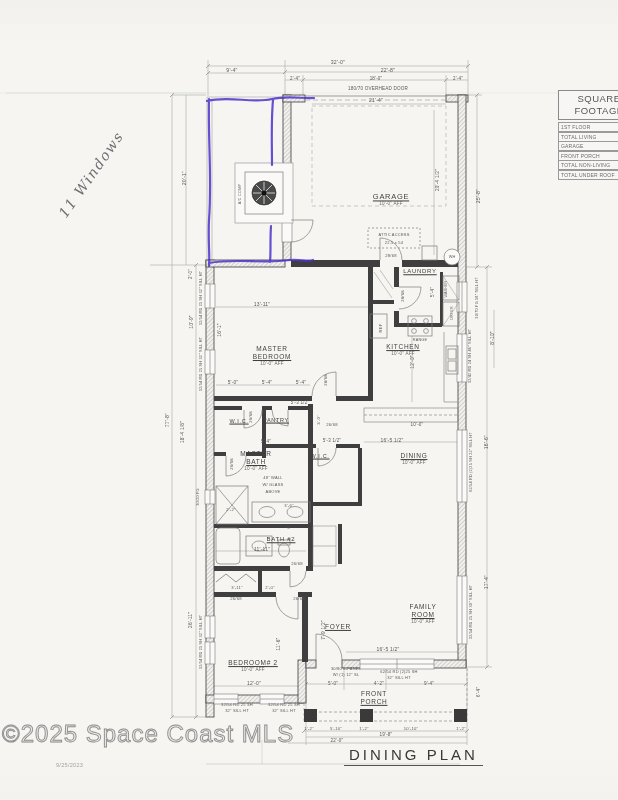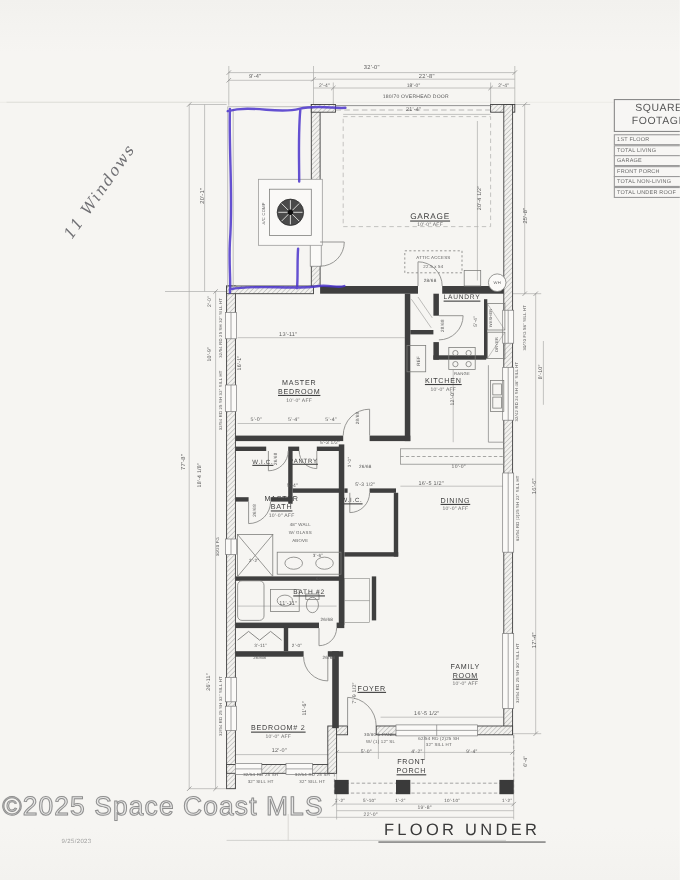--- a/index.html
+++ b/index.html
@@ -461,21 +461,21 @@
     <div id="sqft-rows">
         <div class="sqft-row">1ST FLOOR</div>
         <div class="sqft-row">TOTAL LIVING</div>
         <div class="sqft-row">GARAGE</div>
         <div class="sqft-row">FRONT PORCH</div>
         <div class="sqft-row">TOTAL NON-LIVING</div>
         <div class="sqft-row">TOTAL UNDER ROOF</div>
       </div>
   </div>
 
-  <div class="plan-title">FLOOR UNDER</div>
+  <div class="plan-title">DINING PLAN</div>
 
   <div class="handwriting">11 Windows</div>
 
   <div class="stamp">9/25/2023</div>
 
   <div class="watermark">©2025 Space Coast MLS</div>
 
 </div>
 
 </body></html>

